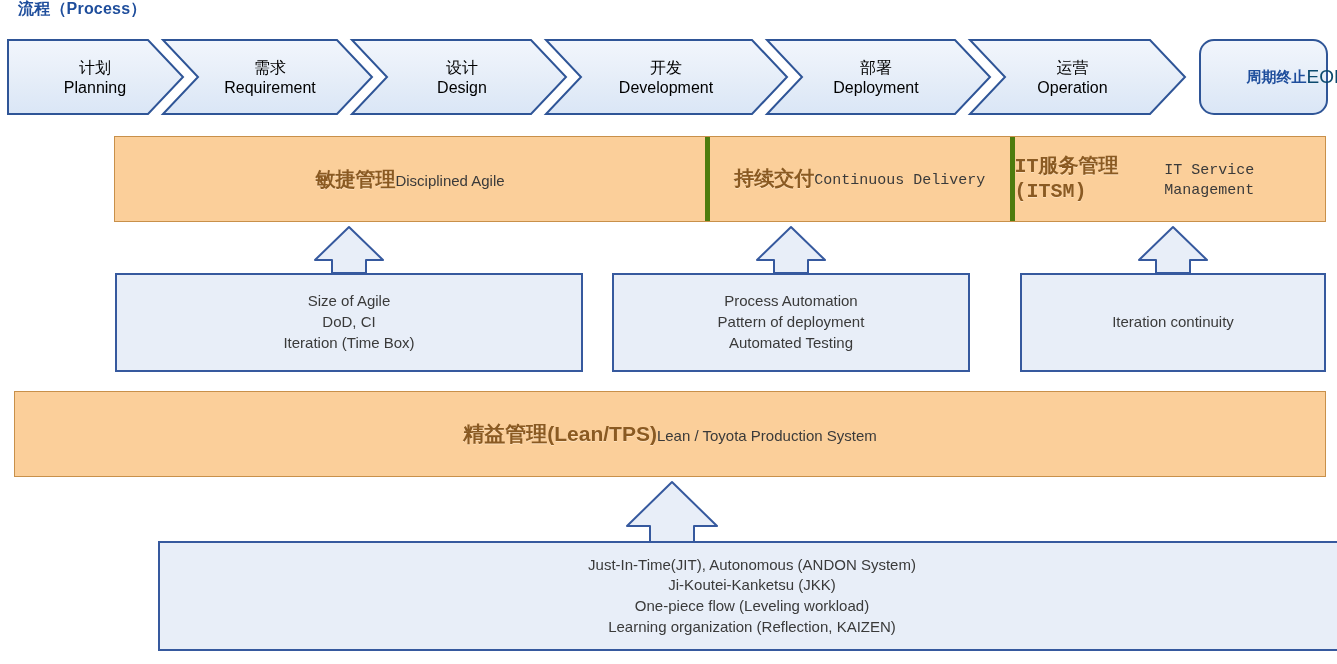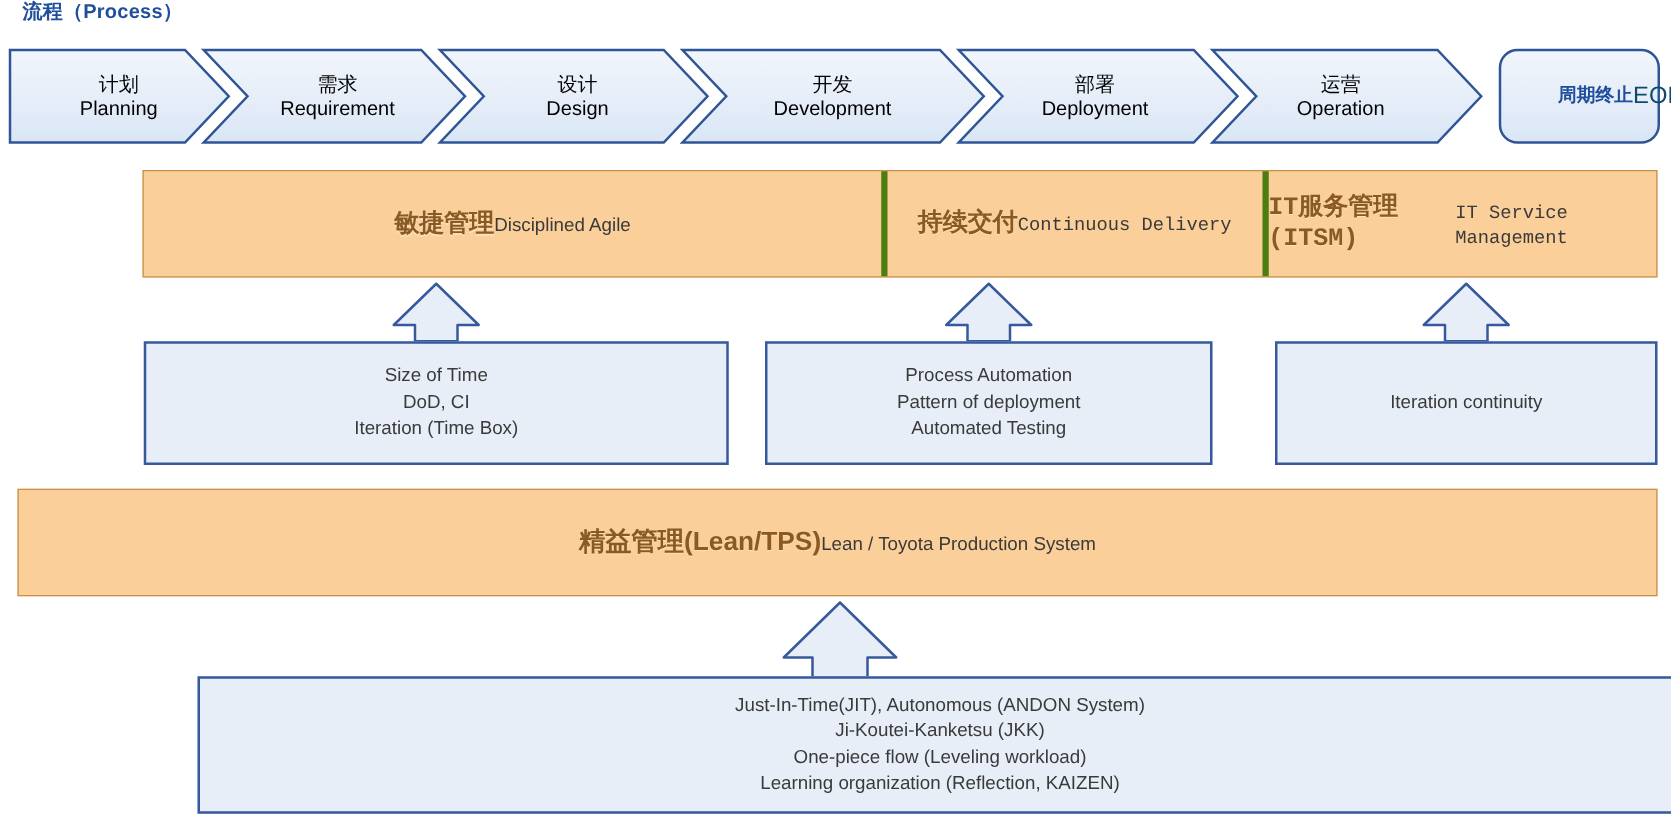--- a/index.html
+++ b/index.html
@@ -167,21 +167,21 @@
   </svg>
   <svg class="up-arrow" style="left:753px;top:224px" width="76" height="52" viewBox="0 0 76 52">
     <polygon points="38,3 72,36 55,36 55,49 21,49 21,36 4,36" fill="#e8eef8" stroke="#36599e" stroke-width="2" stroke-linejoin="round"></polygon>
   </svg>
   <svg class="up-arrow" style="left:1135px;top:224px" width="76" height="52" viewBox="0 0 76 52">
     <polygon points="38,3 72,36 55,36 55,49 21,49 21,36 4,36" fill="#e8eef8" stroke="#36599e" stroke-width="2" stroke-linejoin="round"></polygon>
   </svg>
 
   <div class="blue-box" style="left:115px;top:273px;width:468px;height:99px">
     <div class="lines">
-      <div>Size of Time</div>
+      <div>Size of Agile</div>
       <div>DoD, CI</div>
       <div>Iteration (Time Box)</div>
     </div>
   </div>
 
   <div class="blue-box" style="left:612px;top:273px;width:358px;height:99px">
     <div class="lines">
       <div>Process Automation</div>
       <div>Pattern of deployment</div>
       <div>Automated Testing</div>

